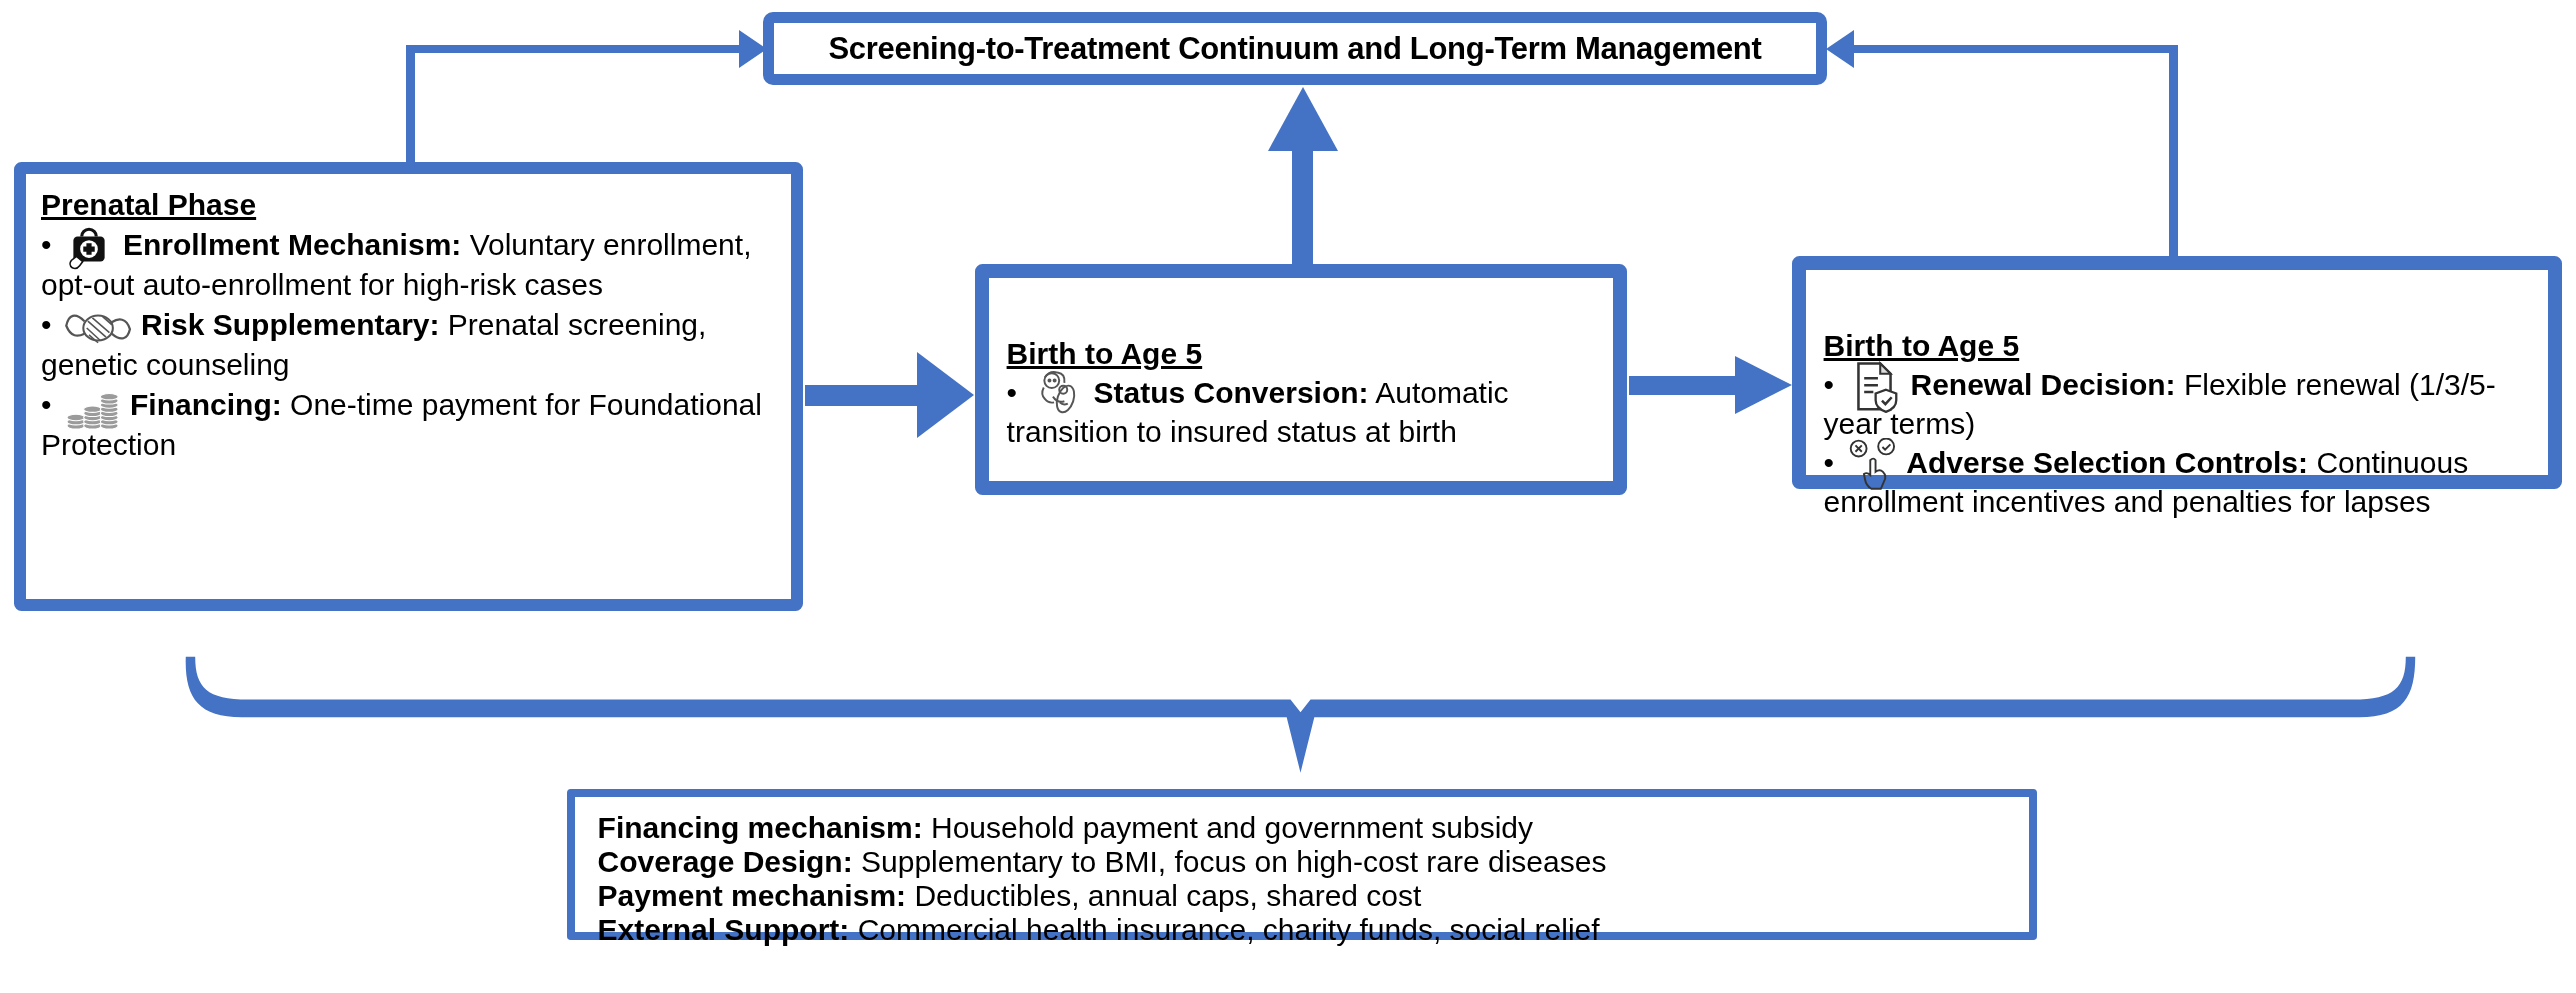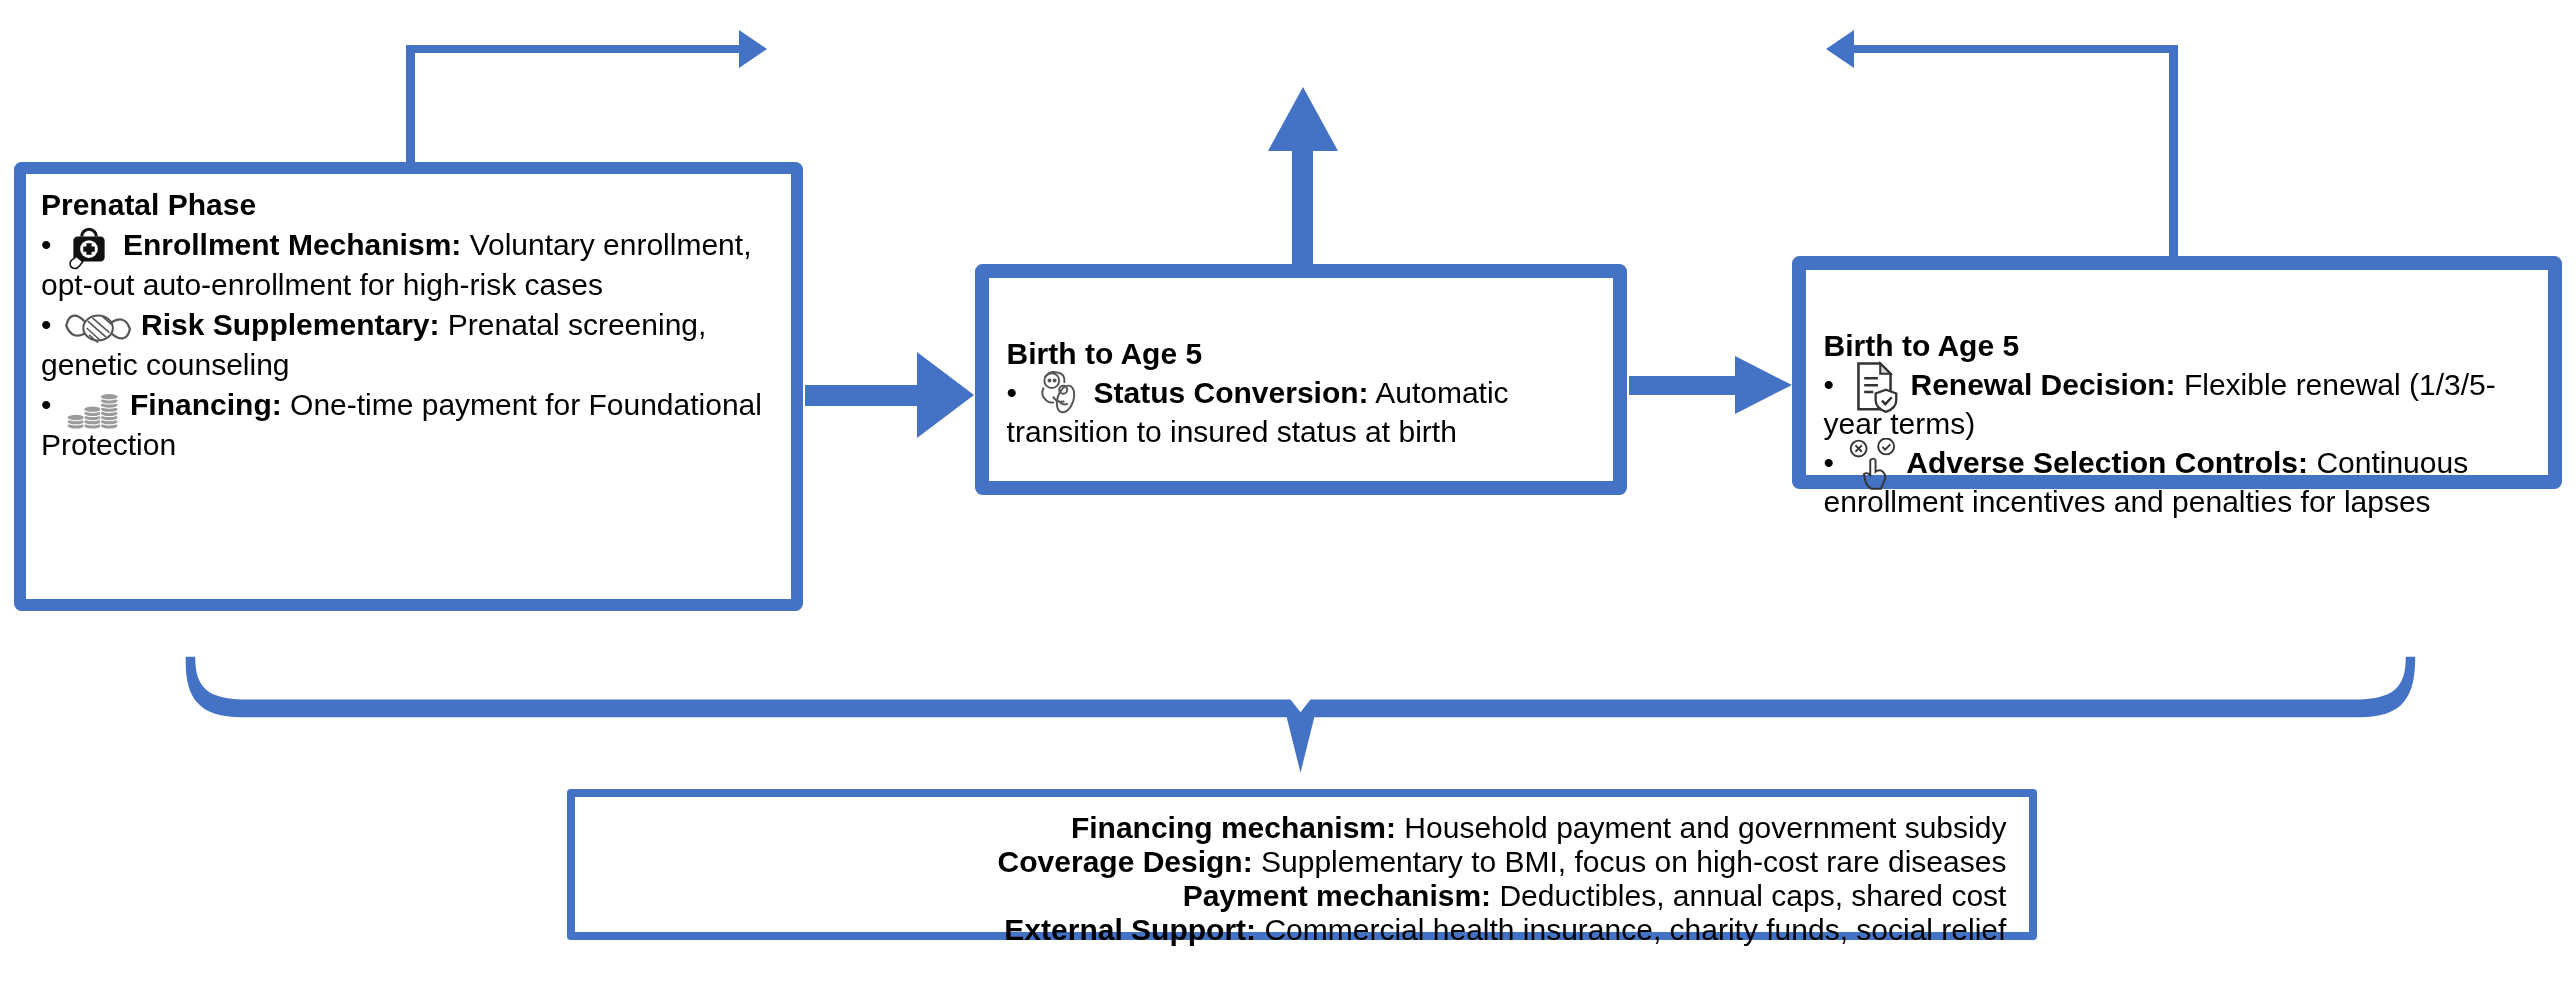--- a/index.html
+++ b/index.html
@@ -16,26 +16,26 @@
     position:absolute;
     box-sizing:border-box;
     background:#ffffff;
     border:12.6px solid #4472C4;
   }
   .box-top   {left:763px; top:12px;   width:1064px; height:73px; border-width:11.3px; border-radius:10px;
               display:flex; align-items:center; justify-content:center;}
   .box-left  {left:14px;   top:162px;  width:789px; height:449px; border-width:12.6px; border-radius:7.5px;}
   .box-mid   {left:975px; top:264px;  width:652px; height:231px; border-width:14px; border-radius:7.5px;}
   .box-right {left:1792px; top:256px;  width:770px; height:233px; border-width:14px; border-radius:7.5px;}
-  .box-bottom{left:567px;  top:789px; width:1470px; height:151px; border-width:8.2px; border-radius:3.8px;text-align:right;}
+  .box-bottom{left:567px;  top:789px; width:1470px; height:151px; border-width:8.2px; border-radius:3.8px;}
 
   .title{font-size:31px; font-weight:bold; white-space:nowrap; letter-spacing:-0.3px;}
   .content{padding:11.3px 15px; font-size:30px; line-height:40px;}
   .box-mid .content, .box-right .content{padding:14px 17.6px; line-height:39px;margin-top:42px;}
-  .heading{font-weight:bold;}
+  .heading{font-weight:bold;text-decoration:underline;}
   .item{margin:0;}
   .bullet{margin-right:8.8px;}
   b{font-weight:bold;}
 
   .icon{
     display:inline-block;
     height:55px;
     width:auto;
     vertical-align:middle;
     margin:-14px 8.8px -15px 3.8px;
@@ -71,20 +71,23 @@
 
   <div class="seg" style="left:1292px; top:150px; width:21.4px; height:117px;"></div>
   <div class="tri tri-up3"></div>
 
   <div class="seg" style="left:805px; top:385px; width:112px; height:21.4px;"></div>
   <div class="tri tri-thick1"></div>
 
   <div class="seg" style="left:1629px; top:376px; width:107px; height:19px;"></div>
   <div class="tri tri-thick2"></div>
 
+  <div class="box box-top">
+    <span class="title">Screening-to-Treatment Continuum and Long-Term Management</span>
+  </div>
 
   <div class="box box-left">
     <div class="content">
       <div class="heading">Prenatal Phase</div>
       <p class="item"><span class="bullet">•</span><svg class="icon small" viewBox="0 0 48 48">
             <path d="M17 13 a7 7 0 0 1 14 0" fill="none" stroke="#111" stroke-width="3"></path>
             <rect x="9" y="13" width="30" height="24" rx="4" fill="#111"></rect>
             <circle cx="24" cy="25" r="8.5" fill="#fff"></circle>
             <path d="M21.5 19.5h5v3h3v5h-3v3h-5v-3h-3v-5h3z" fill="#111"></path>
             <path d="M7 36 q-3 4 1 7 q4 2 7 -2 l3 -4 -6 -5 z" fill="#fff" stroke="#111" stroke-width="1.5"></path>

